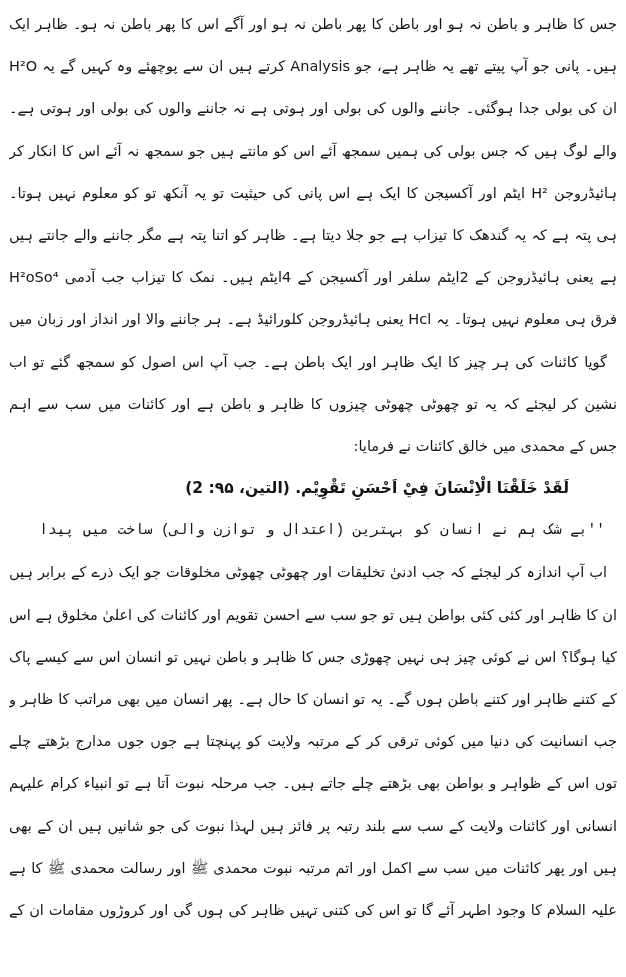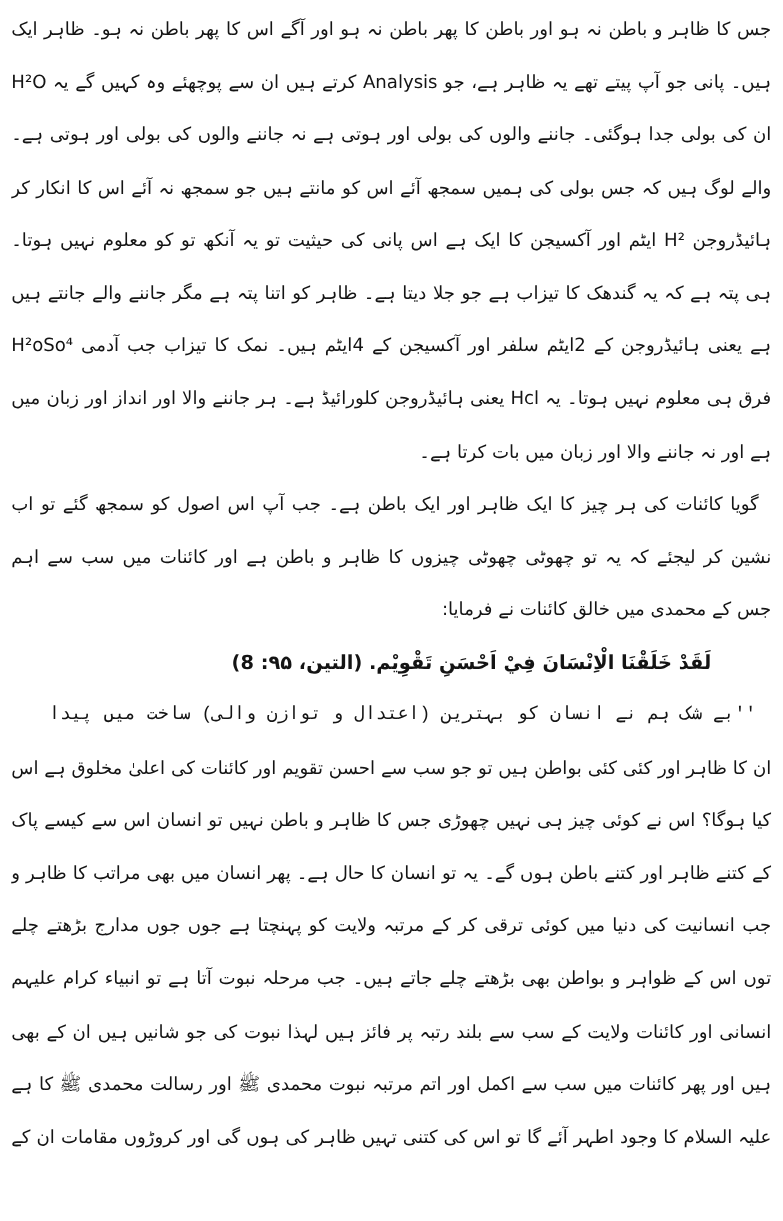--- a/index.html
+++ b/index.html
@@ -61,26 +61,26 @@
 <div class="page">
   <div class="text-column">
       <div class="line body just">جس کا ظاہر و باطن نہ ہو اور باطن کا پھر باطن نہ ہو اور آگے اس کا پھر باطن نہ ہو۔ ظاہر ایک ہے باقی بواطن</div>
       <div class="line body just">ہیں۔ پانی جو آپ پیتے تھے یہ ظاہر ہے، جو Analysis کرتے ہیں ان سے پوچھئے وہ کہیں گے یہ H²O ہے</div>
       <div class="line body just">ان کی بولی جدا ہوگئی۔ جاننے والوں کی بولی اور ہوتی ہے نہ جاننے والوں کی بولی اور ہوتی ہے۔ ہم نہ جاننے</div>
       <div class="line body just">والے لوگ ہیں کہ جس بولی کی ہمیں سمجھ آئے اس کو مانتے ہیں جو سمجھ نہ آئے اس کا انکار کر دیتے ہیں۔</div>
       <div class="line body just">ہائیڈروجن H² ایٹم اور آکسیجن کا ایک ہے اس پانی کی حیثیت تو یہ آنکھ تو کو معلوم نہیں ہوتا۔ تیزاب کا آپ کو اتنا</div>
       <div class="line body just">ہی پتہ ہے کہ یہ گندھک کا تیزاب ہے جو جلا دیتا ہے۔ ظاہر کو اتنا پتہ ہے مگر جاننے والے جانتے ہیں یہ</div>
       <div class="line body just">H²oSo⁴ ہے یعنی ہائیڈروجن کے 2ایٹم سلفر اور آکسیجن کے 4ایٹم ہیں۔ نمک کا تیزاب جب آدمی دیکھتا ہے تو</div>
       <div class="line body just">فرق ہی معلوم نہیں ہوتا۔ یہ Hcl یعنی ہائیڈروجن کلورائیڈ ہے۔ ہر جاننے والا اور انداز اور زبان میں بات کرتا</div>
-      <div class="line body start">ہے اور نہ جاننے والا اور زبان میں بات کرتا ہے۔</div>
       <div class="line body just" style="padding-right: 10px;">گویا کائنات کی ہر چیز کا ایک ظاہر اور ایک باطن ہے۔ جب آپ اس اصول کو سمجھ گئے تو اب ذہن</div>
       <div class="line body just">نشین کر لیجئے کہ یہ تو چھوٹی چھوٹی چیزوں کا ظاہر و باطن ہے اور کائنات میں سب سے اہم تخلیق انسان کی ہے</div>
       <div class="line body start">جس کے محمدی میں خالق کائنات نے فرمایا:</div>
-      <div class="line verse start" style="padding-right: 48px;">لَقَدْ خَلَقْنَا الْاِنْسَانَ فِيْ اَحْسَنِ تَقْوِيْم. (التين، ۹۵: 8)</div>
+      <div class="line verse start" style="padding-right: 48px;">لَقَدْ خَلَقْنَا الْاِنْسَانَ فِيْ اَحْسَنِ تَقْوِيْم. (التين، ۹۵: 2)</div>
       <div class="line quote start" style="padding-right: 12px;">''بے شک ہم نے انسان کو بہترین (اعتدال و توازن والی) ساخت میں پیدا فرمایا ہے''۔</div>
+      <div class="line body just" style="padding-right: 10px;">اب آپ اندازہ کر لیجئے کہ جب ادنیٰ تخلیقات اور چھوٹی چھوٹی مخلوقات جو ایک ذرے کے برابر ہیں</div>
       <div class="line body just">ان کا ظاہر اور کئی کئی بواطن ہیں تو جو سب سے احسن تقویم اور کائنات کی اعلیٰ مخلوق ہے اس کے ظاہر و بواطن کا عالم</div>
       <div class="line body just">کیا ہوگا؟ اس نے کوئی چیز ہی نہیں چھوڑی جس کا ظاہر و باطن نہیں تو انسان اس سے کیسے پاک ہوسکتا ہے؟ اس</div>
       <div class="line body just">کے کتنے ظاہر اور کتنے باطن ہوں گے۔ یہ تو انسان کا حال ہے۔ پھر انسان میں بھی مراتب کا ظاہر و باطن ہوتا ہے۔</div>
       <div class="line body just">جب انسانیت کی دنیا میں کوئی ترقی کر کے مرتبہ ولایت کو پہنچتا ہے جوں جوں مدارج بڑھتے چلے جاتے ہیں توں</div>
       <div class="line body just">توں اس کے ظواہر و بواطن بھی بڑھتے چلے جاتے ہیں۔ جب مرحلہ نبوت آتا ہے تو انبیاء کرام علیہم السلام کائنات</div>
       <div class="line body just">انسانی اور کائنات ولایت کے سب سے بلند رتبہ پر فائز ہیں لہذا نبوت کی جو شانیں ہیں ان کے بھی ظواہر و بواطن</div>
       <div class="line body just">ہیں اور پھر کائنات میں سب سے اکمل اور اتم مرتبہ نبوت محمدی ﷺ اور رسالت محمدی ﷺ کا ہے پھر جب آقا</div>
       <div class="line body just">علیہ السلام کا وجود اطہر آئے گا تو اس کی کتنی تہیں ظاہر کی ہوں گی اور کروڑوں مقامات ان کے باطن کے ہوں</div>
     </div>
 </div>

